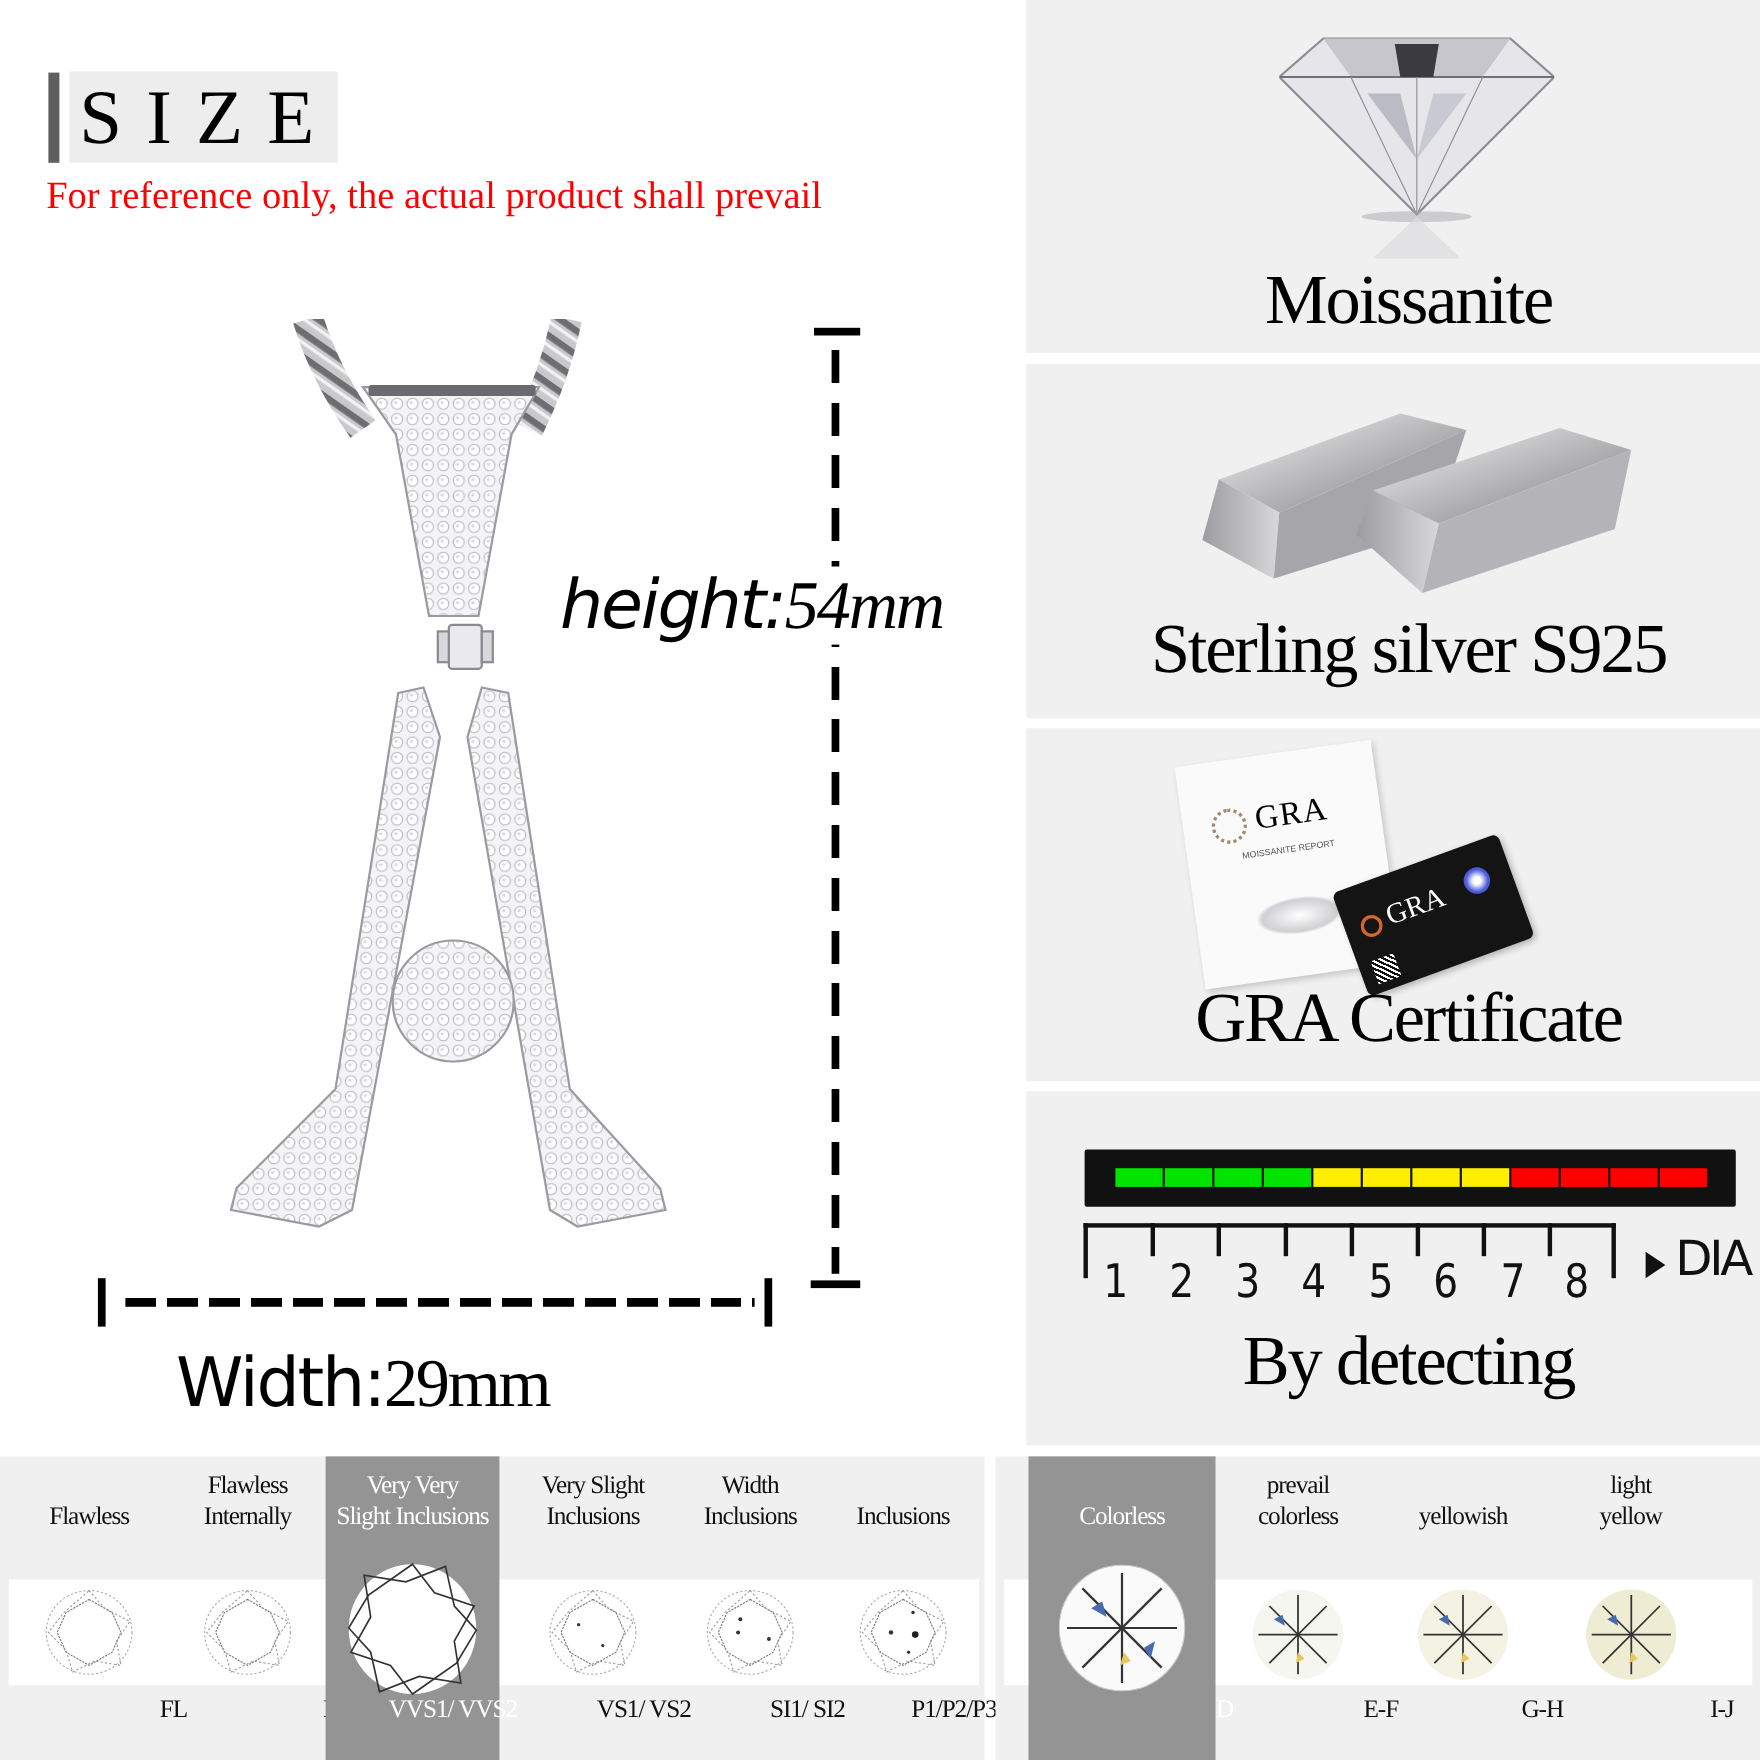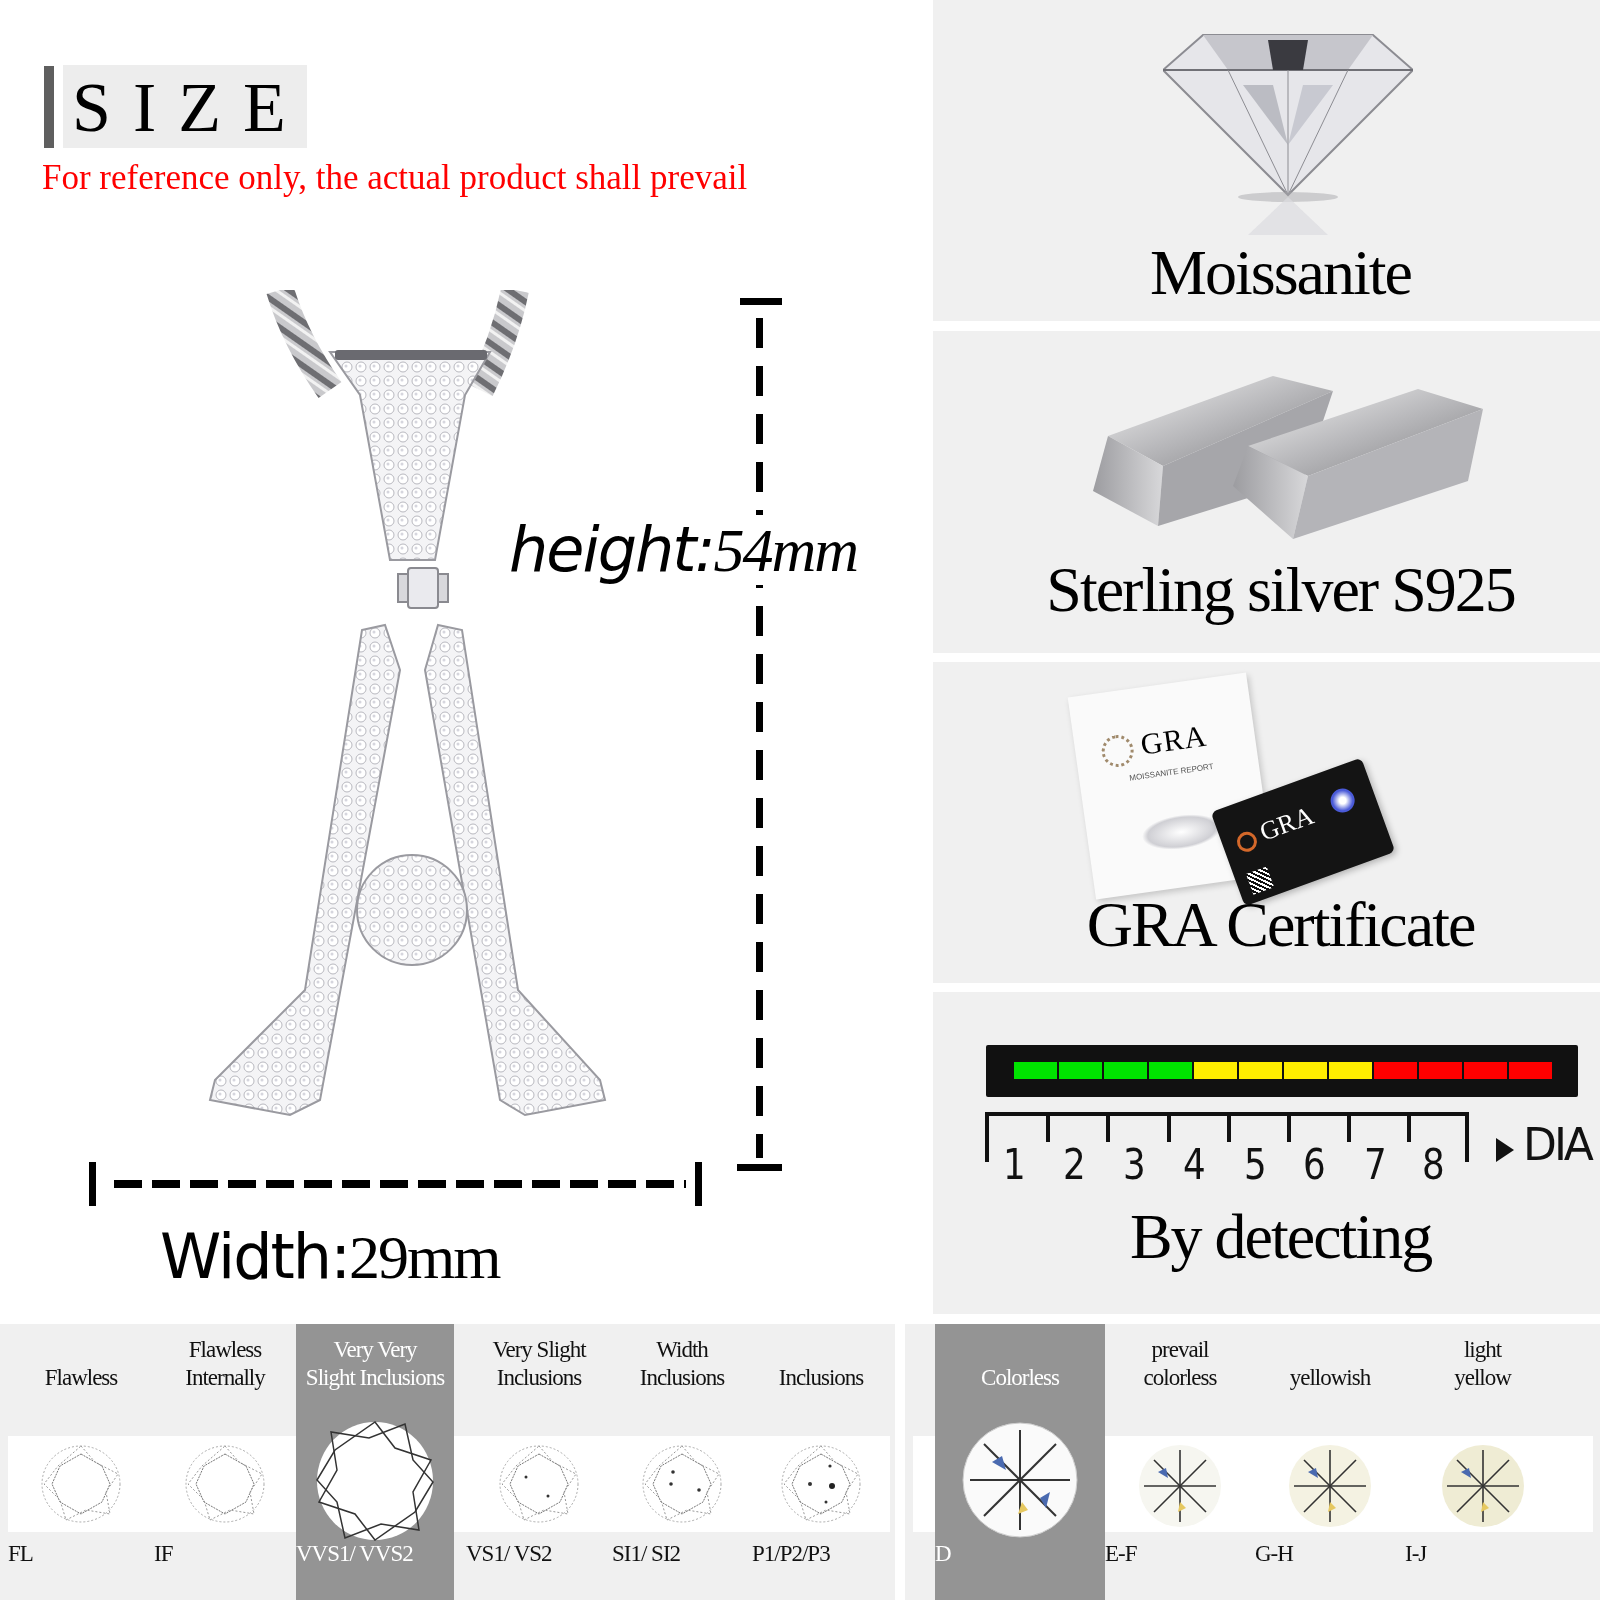--- a/index.html
+++ b/index.html
@@ -50,21 +50,21 @@
   .dia-arrow { position: absolute; left: 563px; top: 146px; width: 0; height: 0; border-top: 12px solid transparent; border-bottom: 12px solid transparent; border-left: 18px solid #111; }
 
   
   .clarity-table { position: absolute; left: 0; top: 1324px; width: 895px; height: 276px; background: #f0f0f0; }
   .color-table { position: absolute; left: 905px; top: 1324px; width: 695px; height: 276px; background: #f0f0f0; }
   .img-strip { position: absolute; top: 112px; height: 96px; background: #fff; }
   .col { position: absolute; top: 0; height: 276px; }
   .col.active { background: #949494; }
   .col-label { position: absolute; left: 0; width: 100%; text-align: center; font-size: 23px; line-height: 28px; letter-spacing: -1px; color: #111; }
   .col.active .col-label, .col.active .col-code { color: #fff; }
-  .col-code { position: absolute; left: 0; width: 100%; top: 216px; text-align: left; font-size: 23px; line-height: 28px; letter-spacing: -1px; color: #111; }
+  .col-code { position: absolute; left: 16px; width: 100%; top: 216px; text-align: right; font-size: 23px; line-height: 28px; letter-spacing: -1px; color: #111; }
   .col-icon { position: absolute; left: 50%; transform: translateX(-50%); }
 </style>
 </head>
 <body>
 
 <section class="size-section">
   <div class="size-bar"></div>
   <div class="size-title-box"></div>
   <h1 class="size-title">SIZE</h1>
   <div class="size-note">For reference only, the actual product shall prevail</div>

